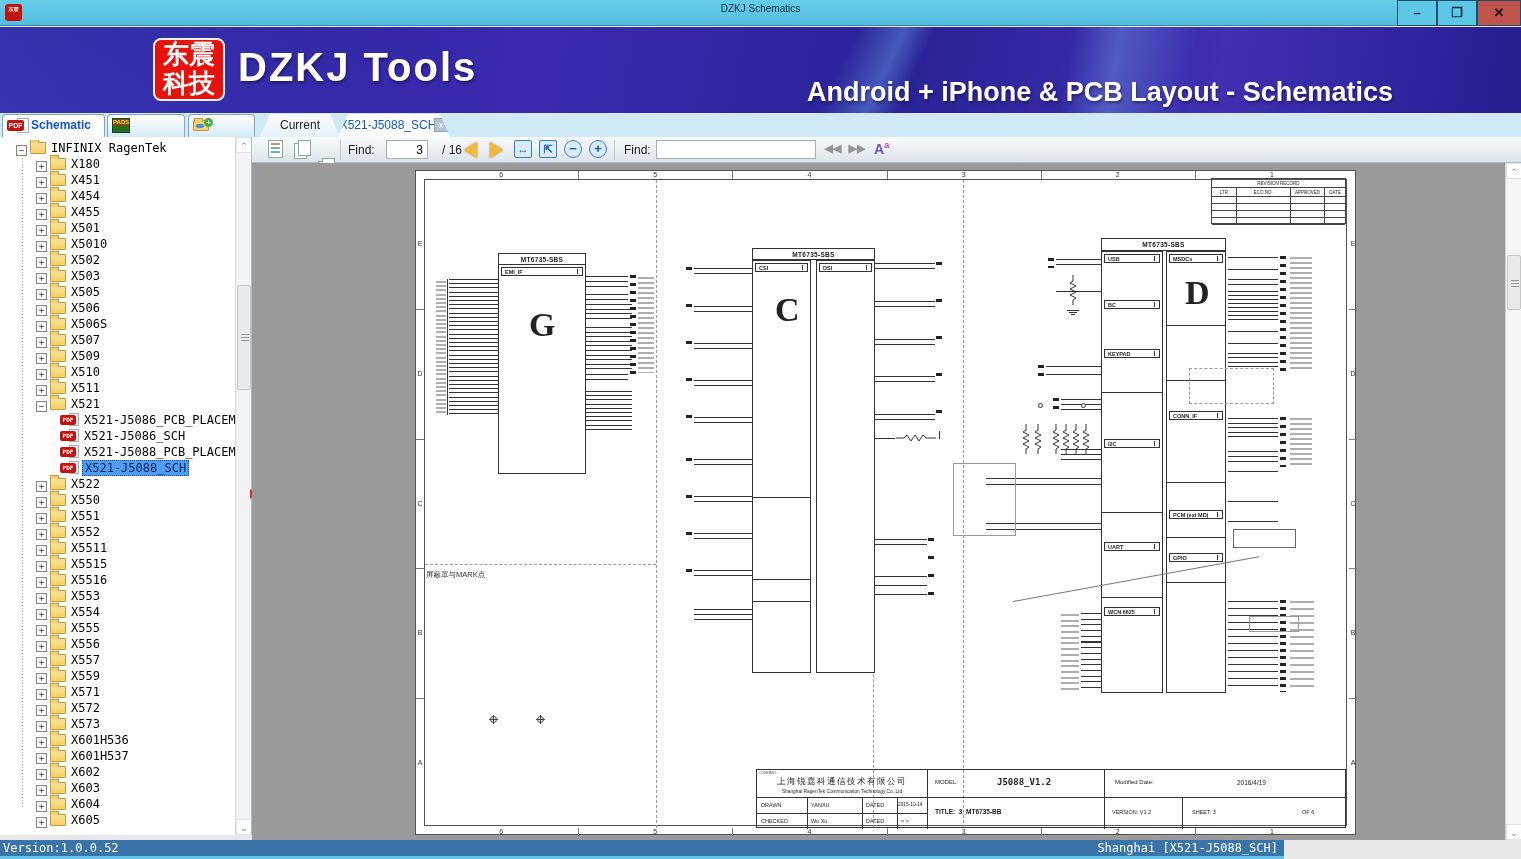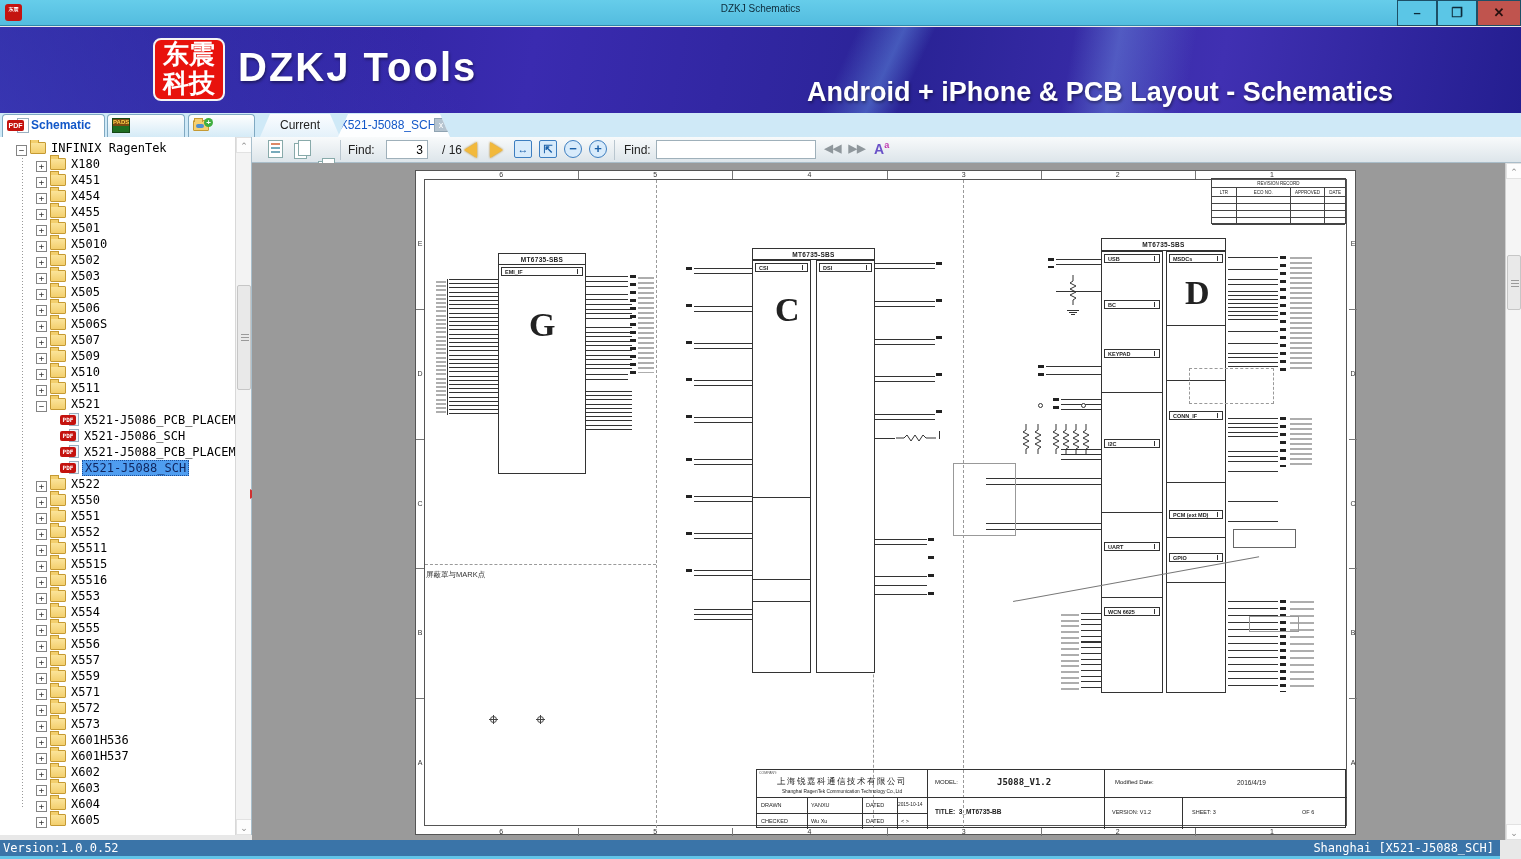--- a/index.html
+++ b/index.html
@@ -138,21 +138,21 @@
   .tb-v { position:absolute; width:1px; background:#333; }
   .tb-h { position:absolute; height:1px; background:#333; }
   .cn { font-size:8.5px; letter-spacing:1.5px; text-align:center; margin-top:6px; white-space:nowrap; }
   .en { font-size:4.8px; text-align:center; margin-top:1px; white-space:nowrap; }
   .lbl4 { position:absolute; left:2px; top:1px; font-size:3.5px; color:#555; }
   .cellline { line-height:16px; padding-left:4px; font-size:5.5px; }
   .modelrow { position:absolute; font-size:6px; }
   .modelval { font-size:9px; font-weight:bold; font-family:"DejaVu Sans Mono",monospace; }
 
   
-  #statusbar { position:absolute; left:0; top:840px; width:1500px; height:19px; background:#3a74a8; }
+  #statusbar { position:absolute; left:0; top:840px; width:1284px; height:19px; background:#3a74a8; }
   #statusbar .strip { position:absolute; left:0; bottom:0; width:100%; height:3px; background:#62c4e8; }
   #statusbar .txt { position:absolute; top:1px; color:#fff; font-family:"DejaVu Sans Mono",monospace; font-size:12px; }
   #sb-version { left:3px; }
   #sb-current { right:6px; }
 </style>
 </head>
 <body>
 
 <div id="app">
 

